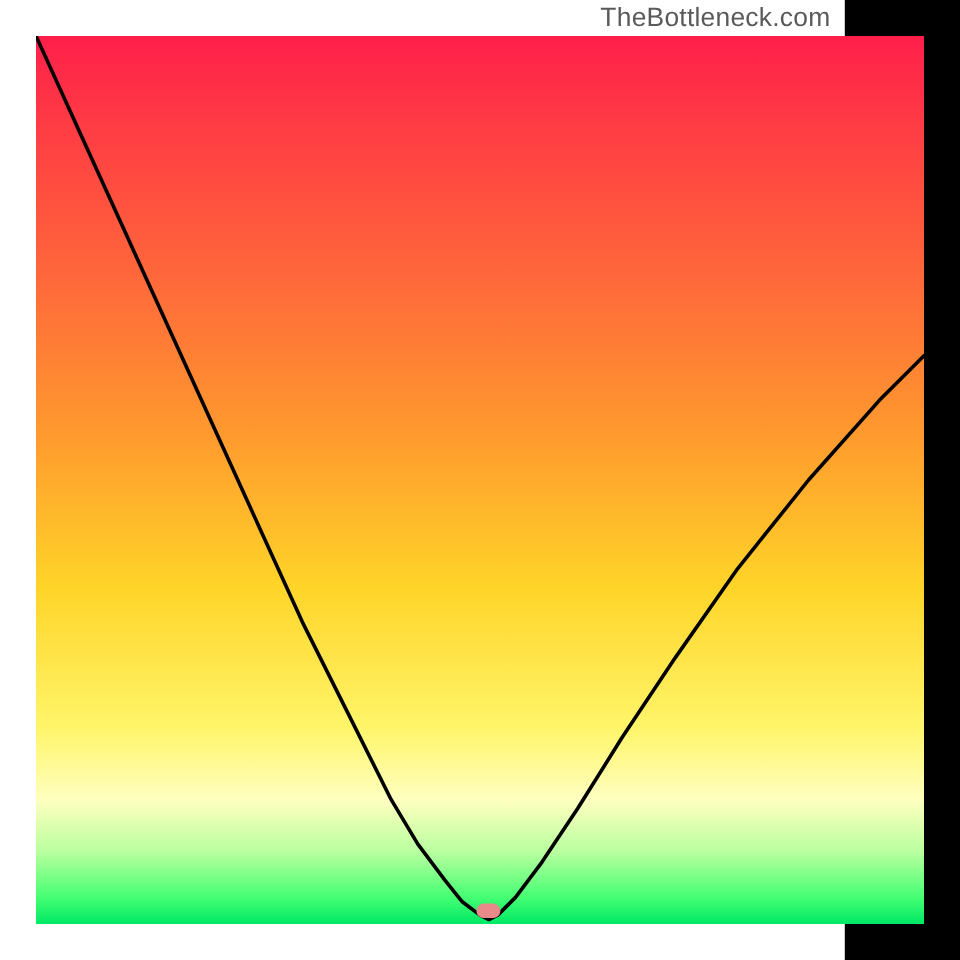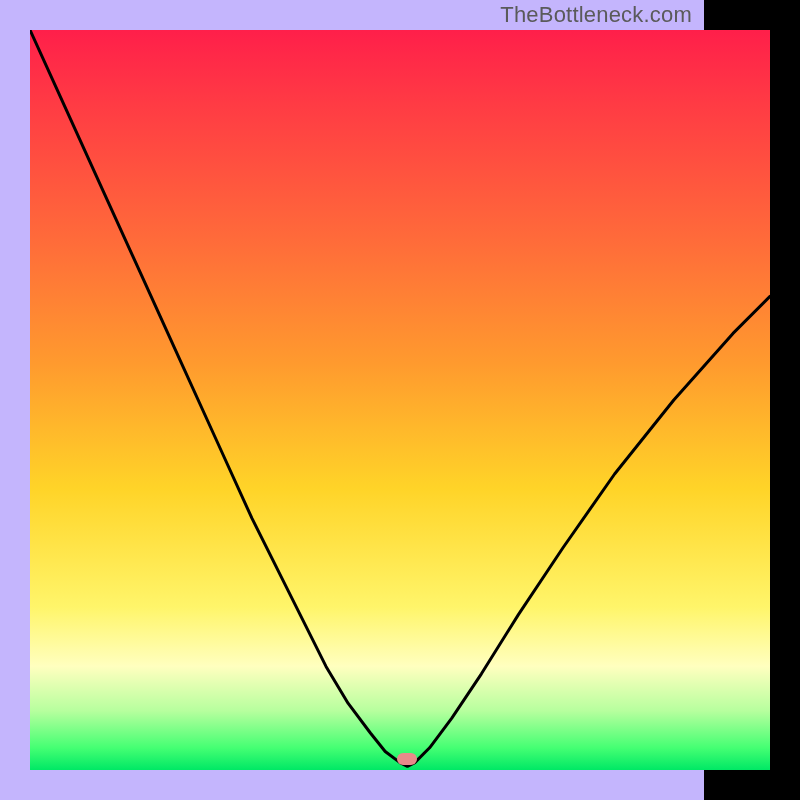--- a/index.html
+++ b/index.html
@@ -8,21 +8,21 @@
     width: 800px;
     height: 800px;
     background: #000;
     overflow: hidden;
     font-family: Arial, Helvetica, sans-serif;
   }
   .frame {
     position: relative;
     width: 704px;
     height: 800px;
-    background: #c4b5fd;
+    background: #ffffff;
   }
   .watermark {
     position: absolute;
     top: 2px;
     right: 12px;
     font-size: 22px;
     font-weight: 500;
     color: #5a5a5a;
     letter-spacing: 0.2px;
     z-index: 30;

